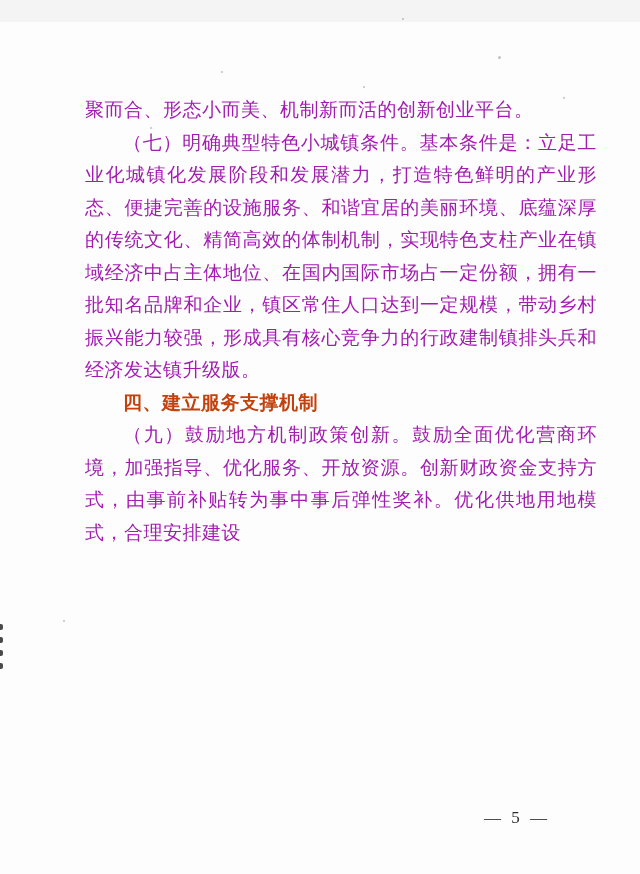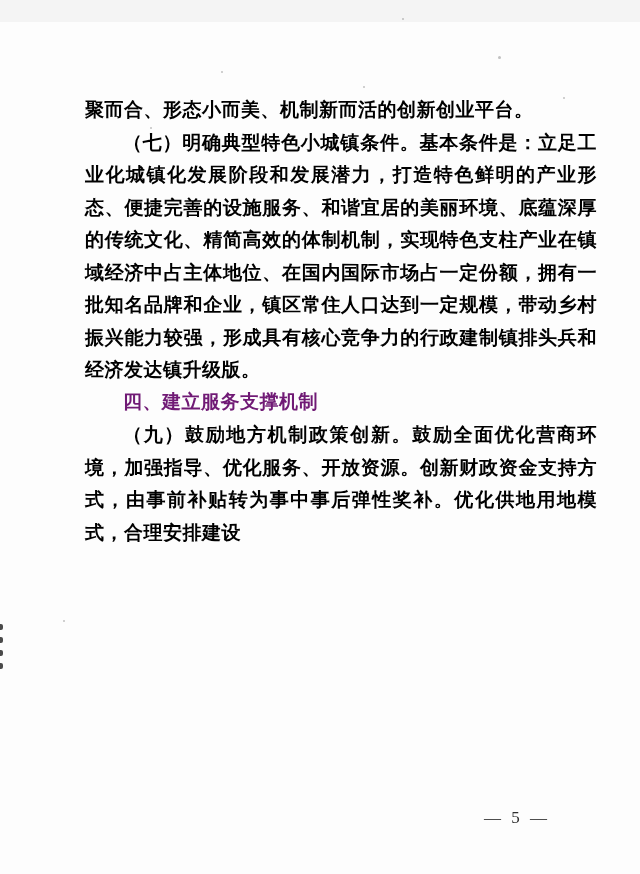--- a/index.html
+++ b/index.html
@@ -25,31 +25,30 @@
     position: absolute;
     left: 85px;
     top: 94px;
     width: 512px;
   }
   .page-body p {
     margin: 0;
     font-size: 19px;
     line-height: 32.5px;
     letter-spacing: 0.5px;
-    color: #000000;
+    color: #a21caf;
     text-align: justify;
-    font-weight: bold;
   }
   .page-body p.indent {
     text-indent: 2em;
   }
   .page-body p.heading {
-    font-family: Liberation Mono, monospace;
+    font-family: Liberation Serif, serif;
     font-weight: bold;
-    color: #701a75;
+    color: #c2410c;
   }
   .page-number {
     position: absolute;
     top: 806px;
     right: 90px;
     font-size: 17px;
     line-height: 24px;
     letter-spacing: 3px;
     color: #2e2e2e;
   }

